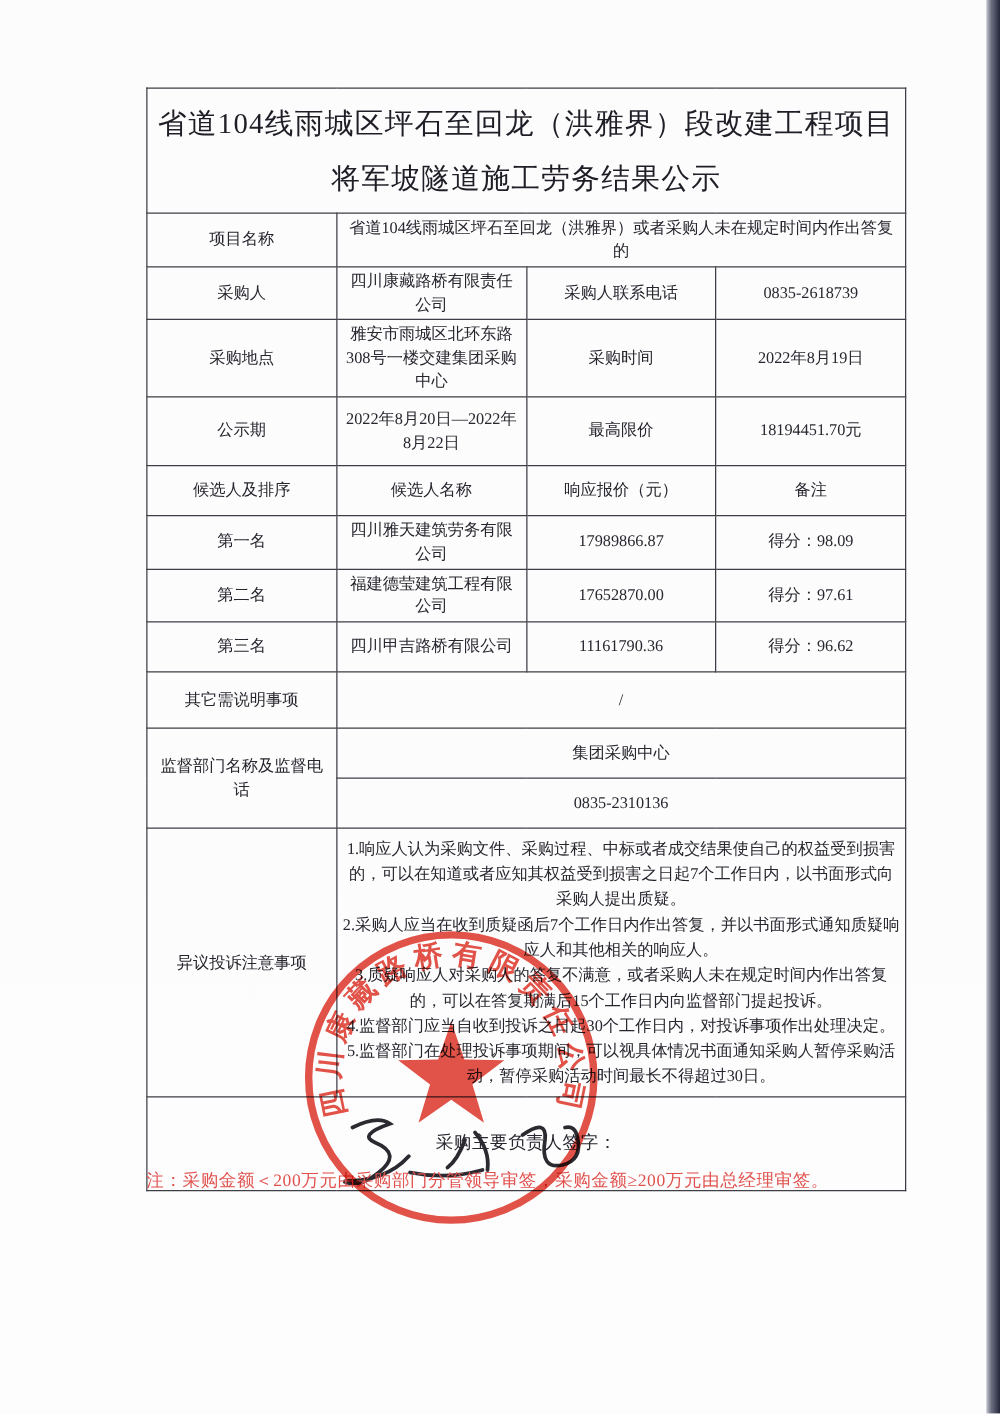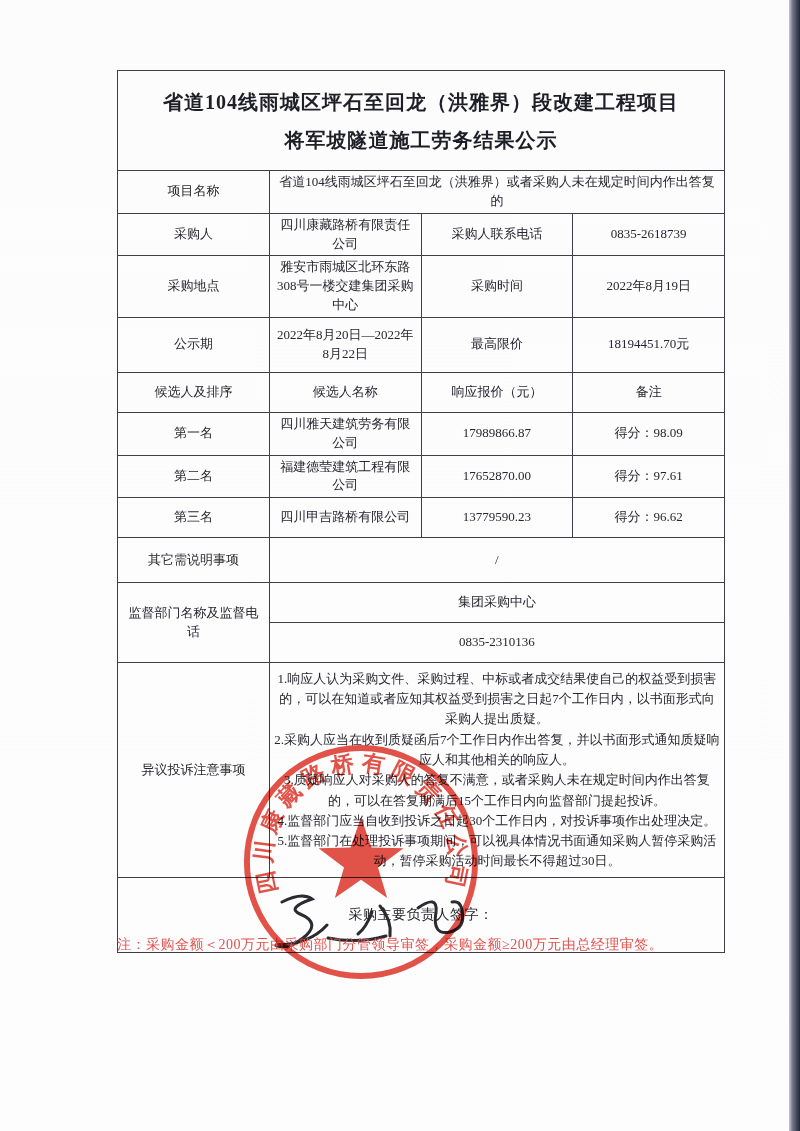--- a/index.html
+++ b/index.html
@@ -34,22 +34,22 @@
     font-weight: normal;
     font-size: 13px;
     line-height: 1.45;
     padding: 2px 4px;
     text-align: center;
     vertical-align: middle;
     overflow: hidden;
   }
   .title-cell { padding: 8px 10px; }
   .doc-title {
-    font-size: 20px;
-    font-weight: bold;
+    font-size: 23px;
+    font-weight: normal;
     letter-spacing: 1px;
     line-height: 1.9;
     color: #1e1e26;
   }
   td.left { text-align: left; padding-left: 8px; }
   .objection-cell {
     text-align: left;
     vertical-align: middle;
     padding: 6px 6px 6px 7px;
     font-size: 13px;
@@ -137,21 +137,21 @@
     </tr>
     <tr style="height:42px;">
       <th>第二名</th>
       <td>福建德莹建筑工程有限公司</td>
       <td>17652870.00</td>
       <td>得分：97.61</td>
     </tr>
     <tr style="height:40px;margin-top:48px;">
       <th>第三名</th>
       <td>四川甲吉路桥有限公司</td>
-      <td>13779590.23</td>
+      <td>11161790.36</td>
       <td>得分：96.62</td>
     </tr>
 
     <tr style="height:45px;">
       <th>其它需说明事项</th>
       <td colspan="3">/</td>
     </tr>
 
     <tr style="height:40px;">
       <th rowspan="2">监督部门名称及监督电话</th>

